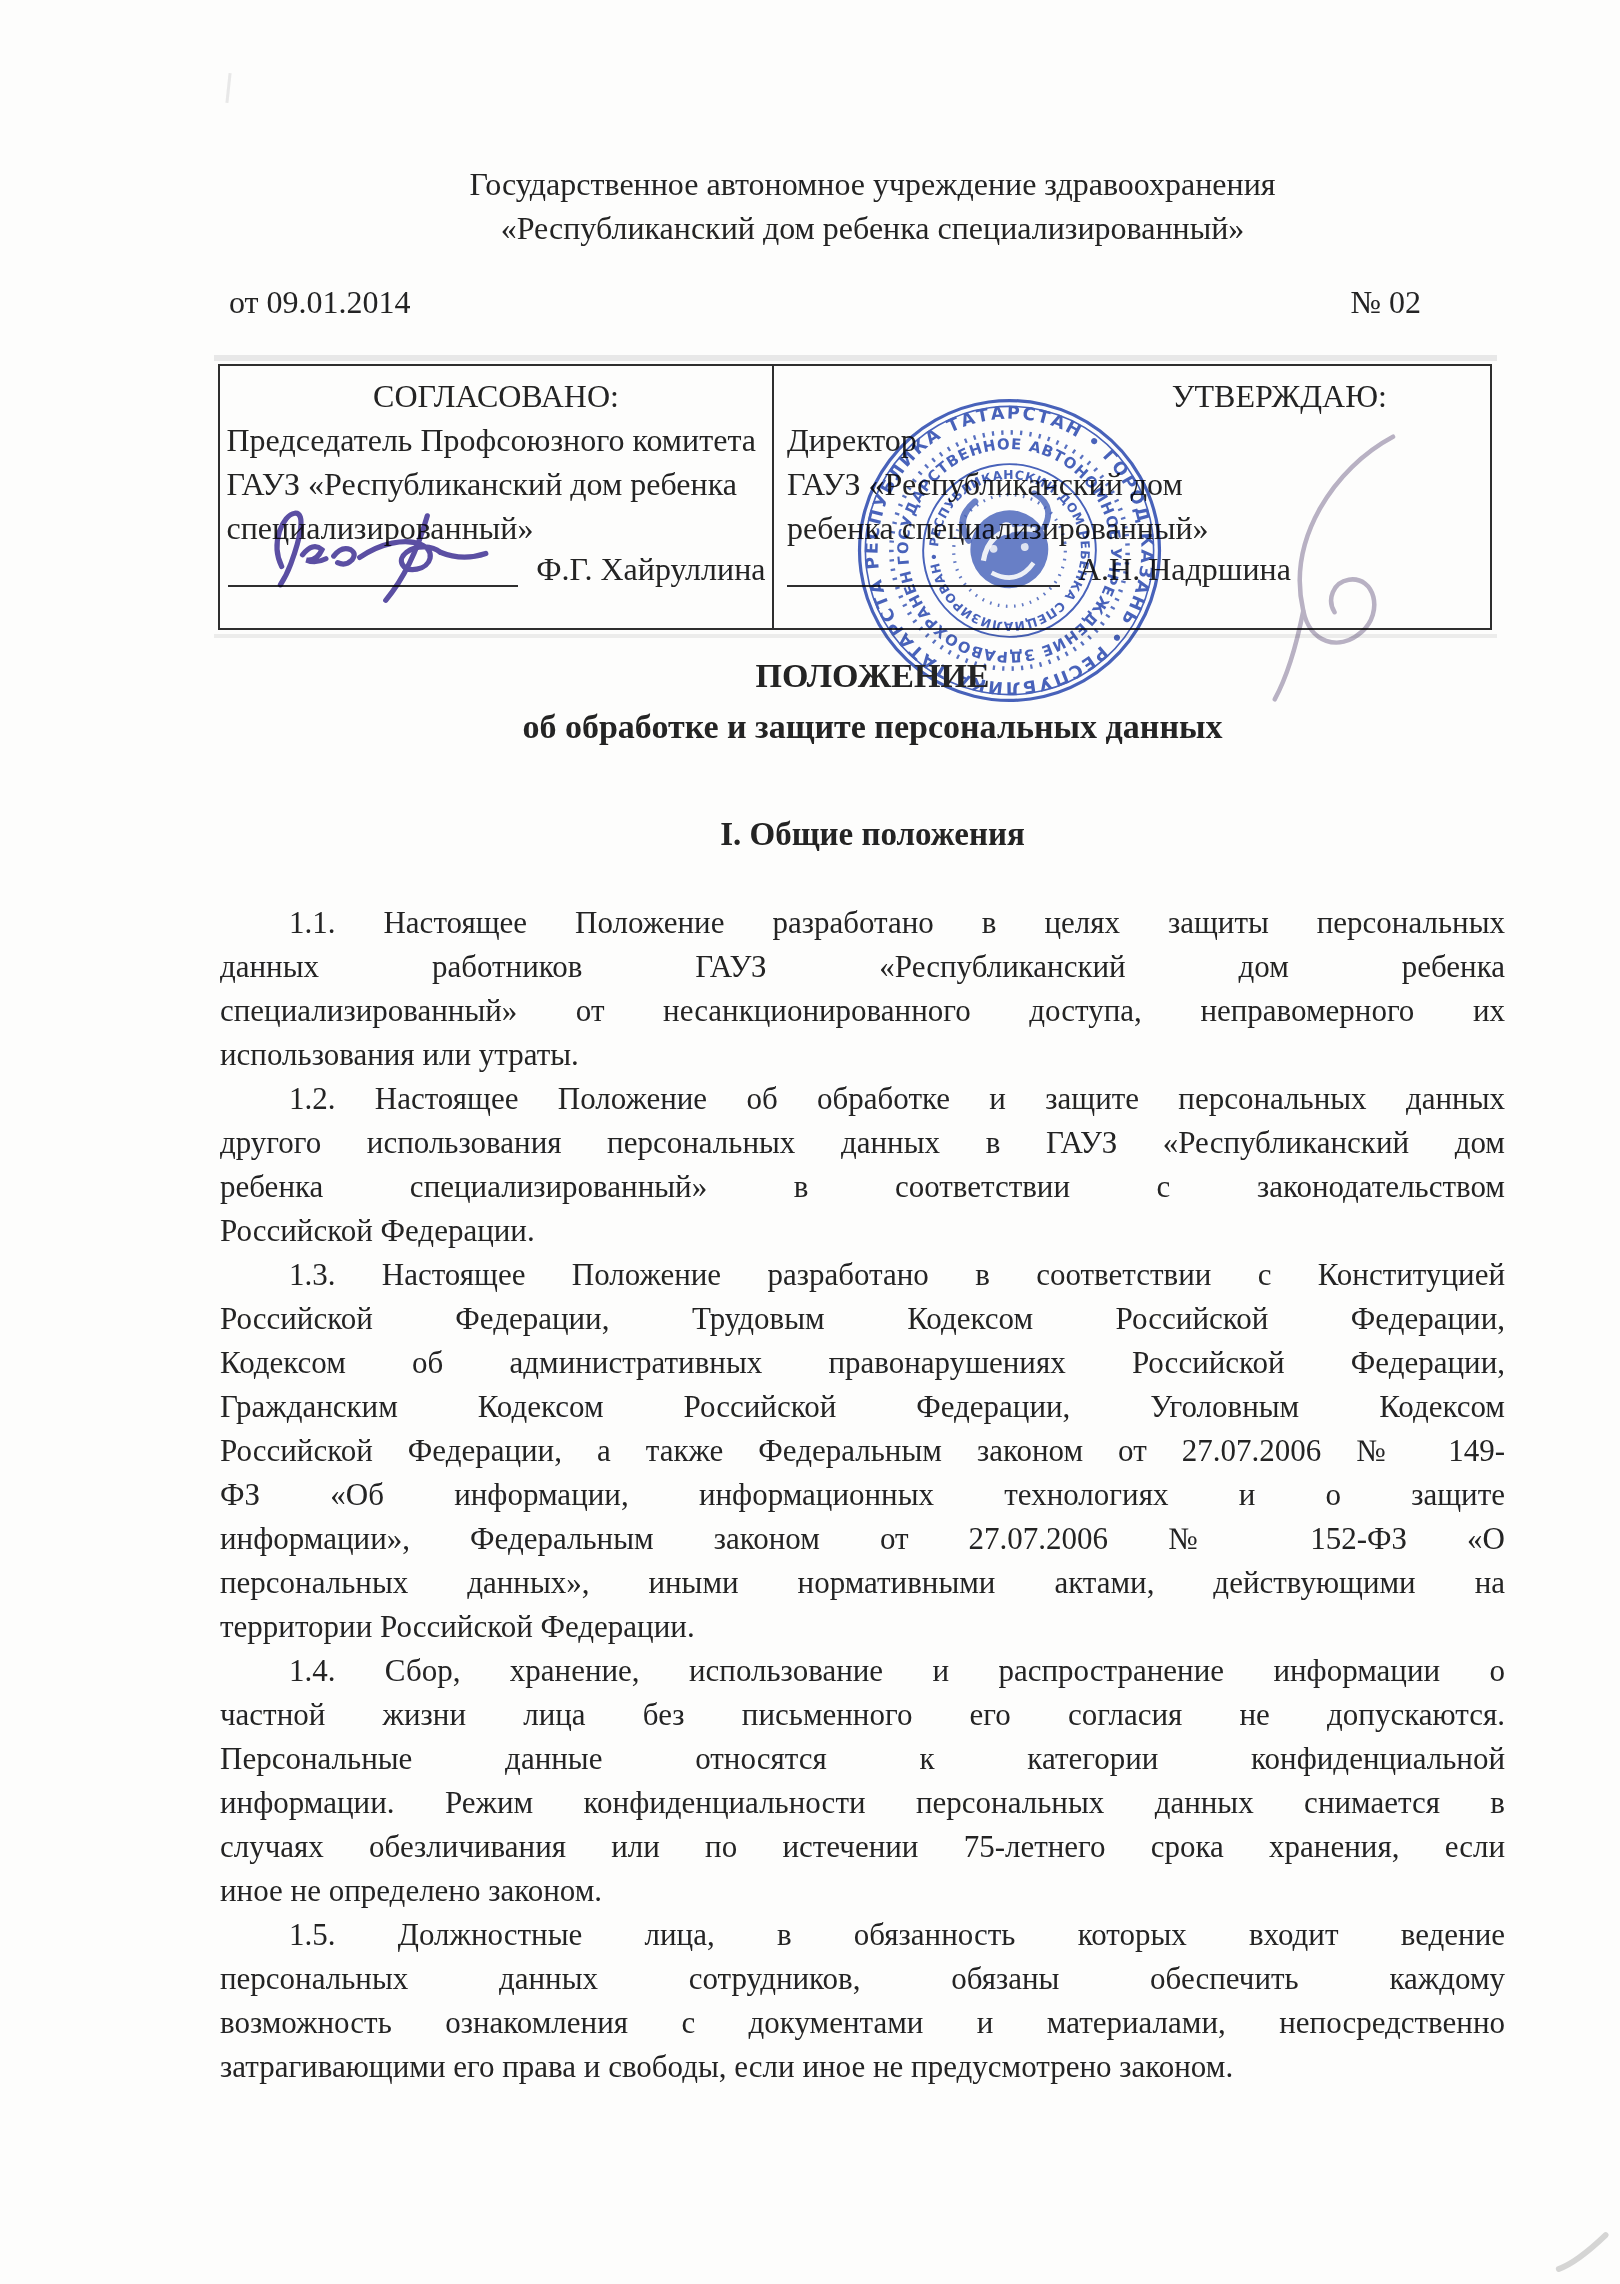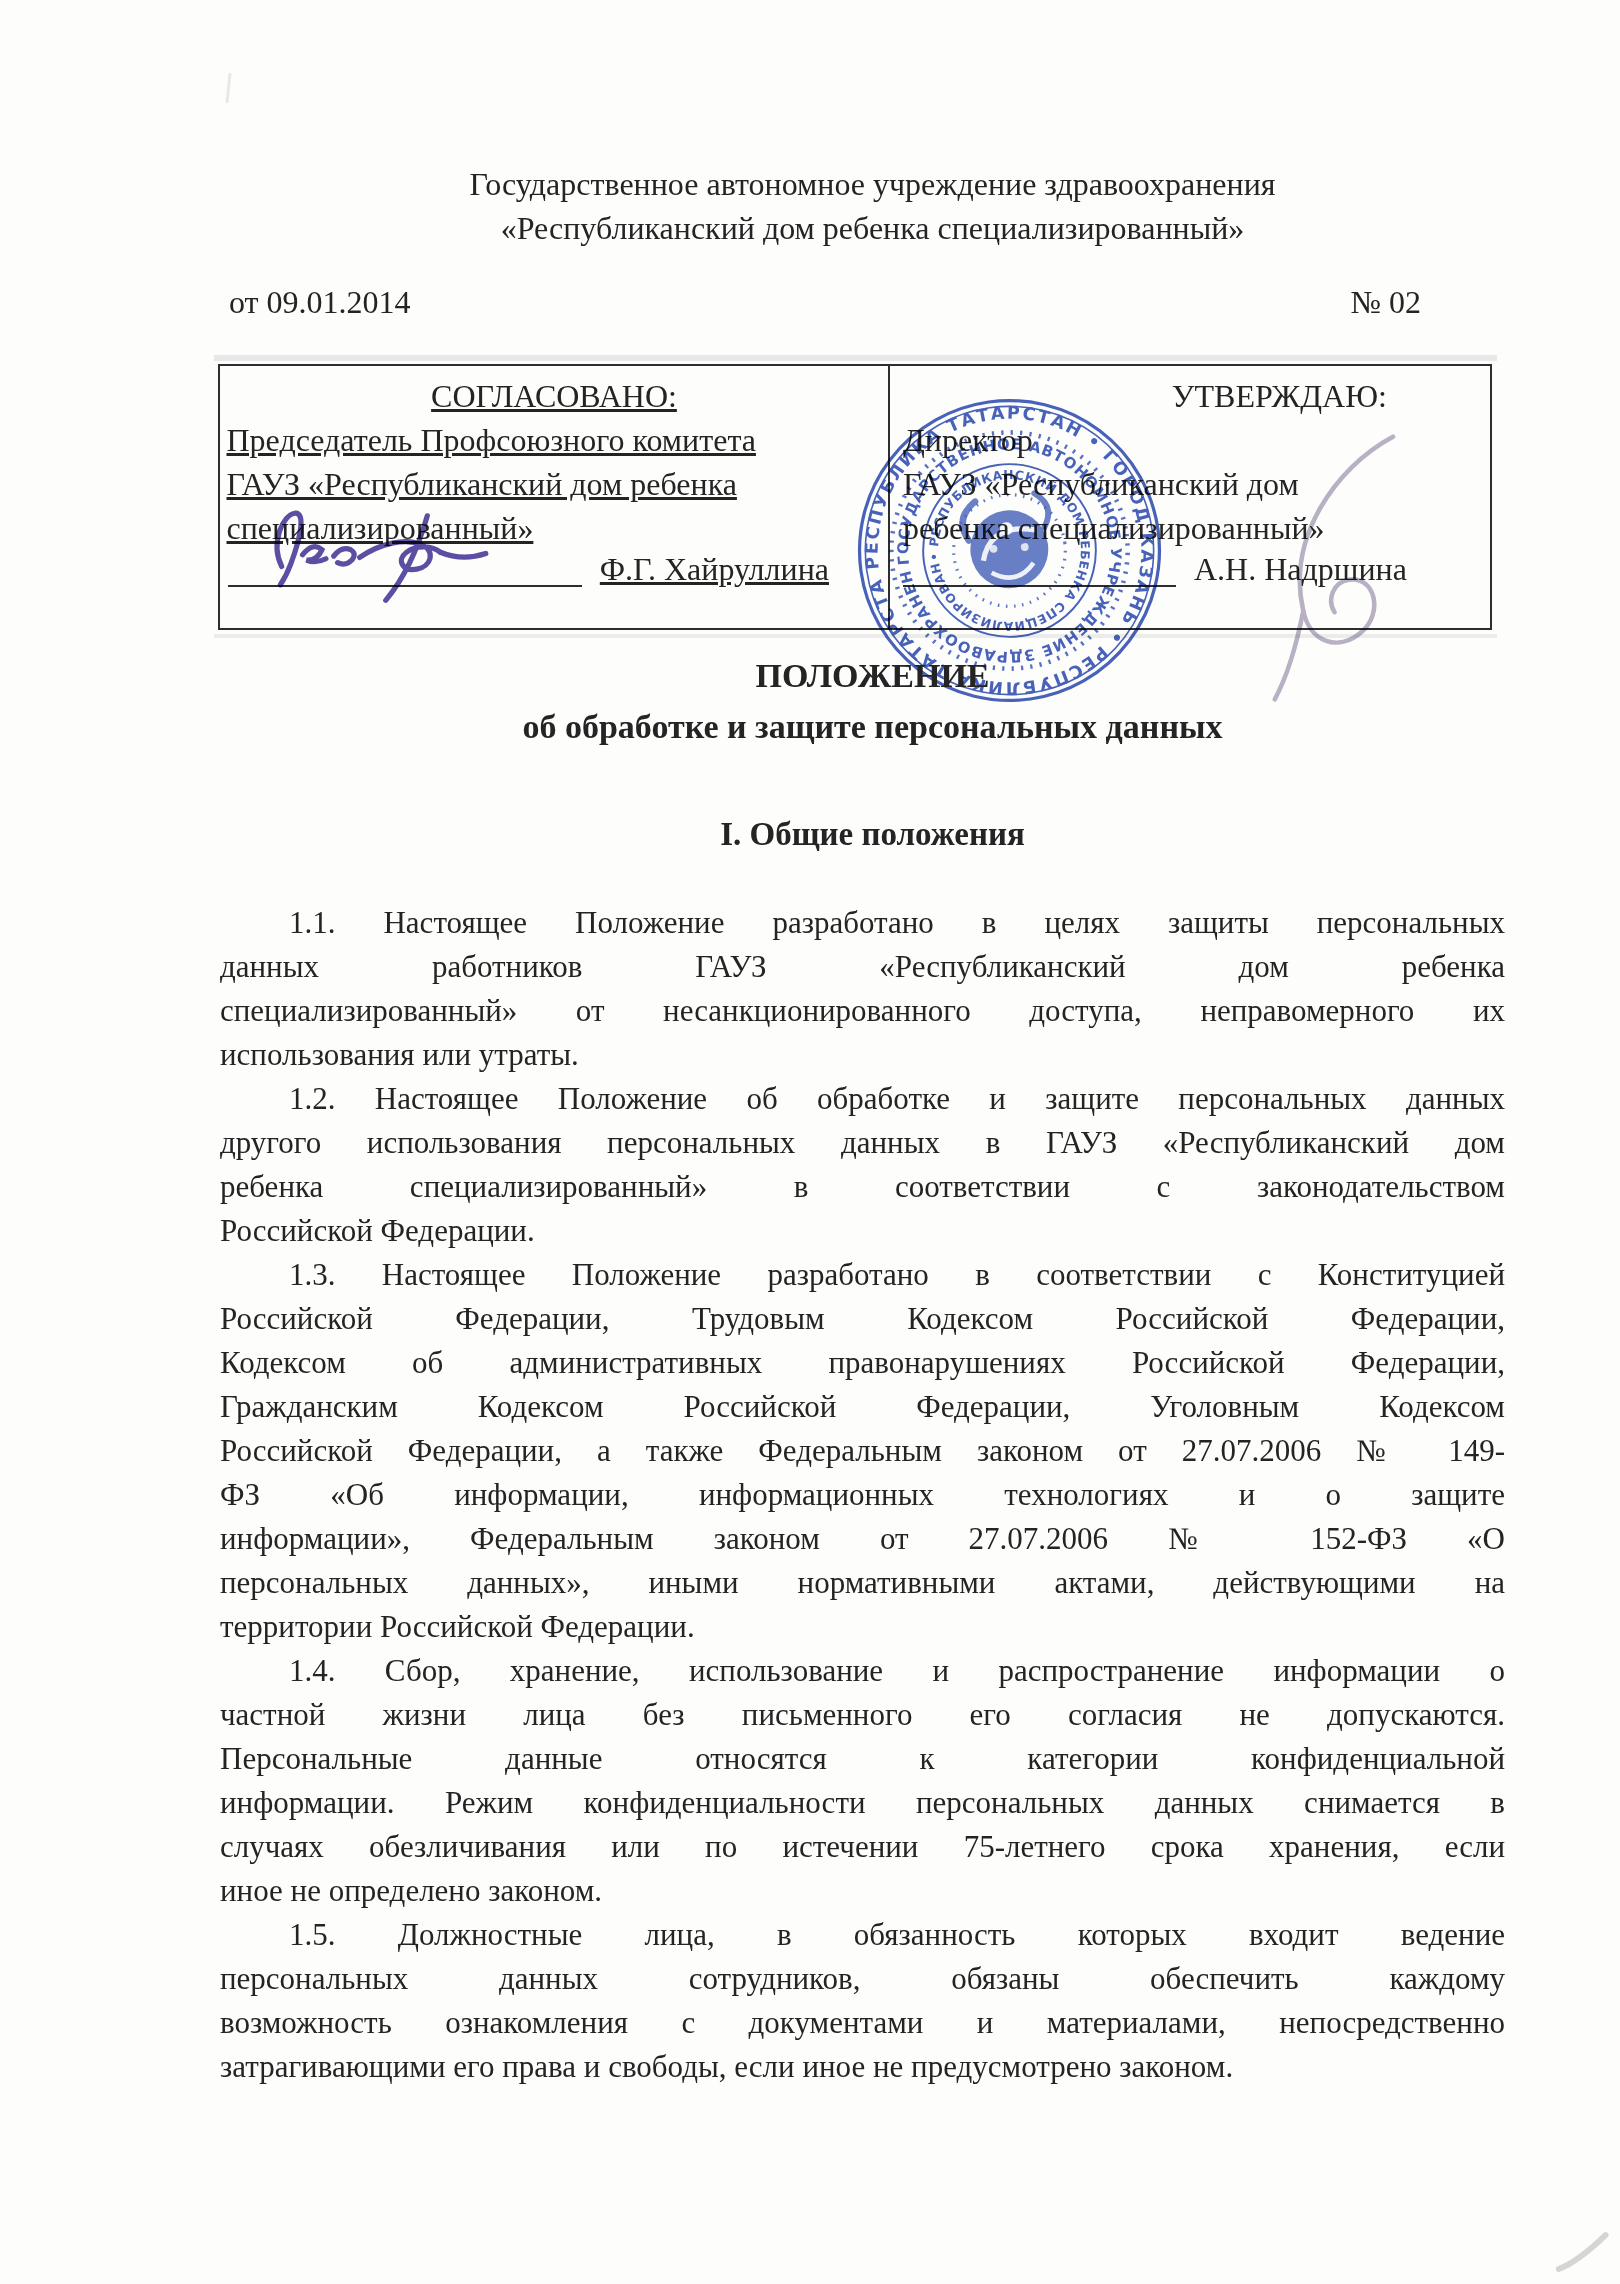--- a/index.html
+++ b/index.html
@@ -17,21 +17,21 @@
   .org{position:absolute; left:260px; right:136px; top:162px; text-align:center;
        font-size:32px; line-height:44px;}
   .daterow{position:absolute; left:229px; right:108px; top:284px; font-size:32px;
        display:flex; justify-content:space-between; align-items:baseline;}
   .daterow .num{padding-right:92px;}
   
   .approval{position:absolute; left:218px; top:364px; width:1274px; height:266px;
        border:2.6px solid var(--border-dark); box-sizing:border-box; display:flex;
        background:transparent;}
   .cell{box-sizing:border-box; padding:9px 6.5px 0 6.5px; font-size:32px;}
-  .cell.left{width:670px; border-right:2.6px solid var(--border-dark);text-decoration:underline;}
+  .cell.left{width:554px; border-right:2.6px solid var(--border-dark);}
   .cell.right{flex:1; padding-left:13px; padding-right:12px;}
   .cellhead{line-height:43px;}
   .cell.left .cellhead{text-align:center;}
   .cell.right .cellhead{text-align:right; padding-right:91px;}
   .cline{line-height:44px; white-space:nowrap;}
   .sigrow{margin-top:1.3px; position:relative; display:flex; align-items:flex-end; height:36px;}
   .sigline{display:inline-block; border-bottom:2.6px solid var(--border-dark);
        height:36px; position:relative;}
   .cell.left .sigline{width:354px; margin-left:1.3px;}
   .cell.right .sigline{width:273px;}

